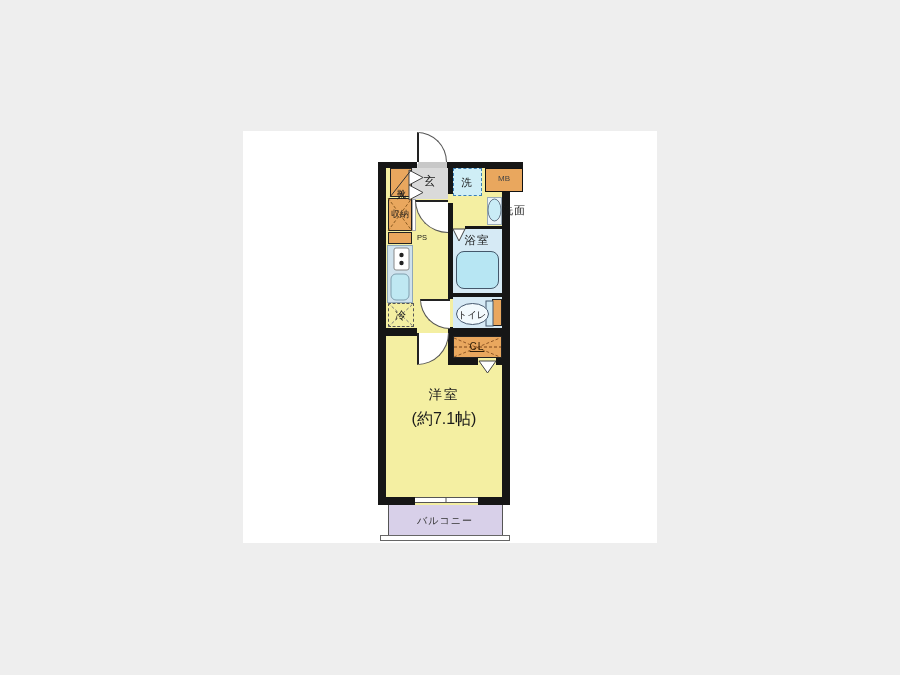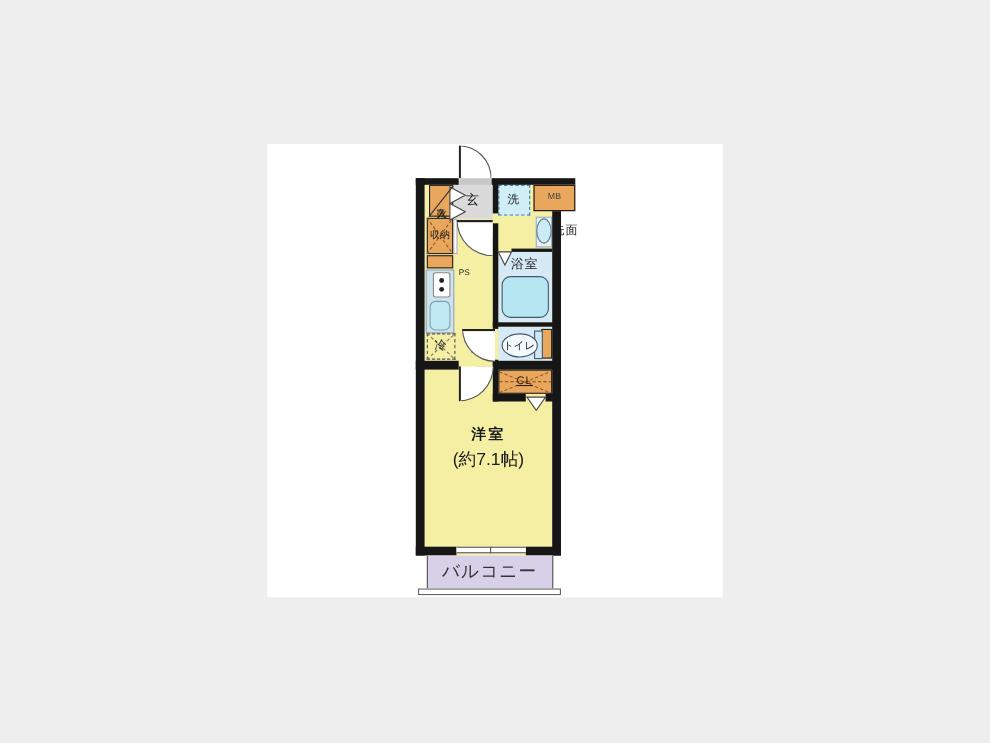--- a/index.html
+++ b/index.html
@@ -129,23 +129,23 @@
     <rect x="148" y="143" width="18" height="26" rx="5" fill="#bfe8f2" stroke="#7f9fae" stroke-width="1"></rect>
 
     <line x1="203" y1="366" x2="203" y2="372" stroke="#555" stroke-width="1"></line>
   </svg>
 
   <span class="lbl" style="left:187px;top:50px;font-size:12px;">玄</span>
   <span class="lbl" style="left:224px;top:51px;font-size:10.5px;">洗</span>
   <span class="lbl" style="left:261px;top:48px;font-size:8px;color:#444;letter-spacing:0;">MB</span>
   <span class="lbl vert" style="left:158px;top:51px;font-size:9px;">靴入</span>
   <span class="lbl" style="left:157px;top:83px;font-size:9px;letter-spacing:0;">収納</span>
-  <span class="lbl" style="left:157px;top:117px;font-size:7.5px;letter-spacing:0;padding-left:44px;">PS</span>
+  <span class="lbl" style="left:157px;top:107px;font-size:7.5px;letter-spacing:0;padding-left:44px;">PS</span>
   <span class="lbl" style="left:227px;top:79px;font-size:11px;margin-left:44px;">洗面</span>
   <span class="lbl" style="left:234px;top:110px;font-size:11.5px;">浴室</span>
   <span class="lbl" style="left:158px;top:184px;font-size:11px;">冷</span>
   <span class="lbl" style="left:229px;top:184px;font-size:9.5px;letter-spacing:0;text-align:right;">トイレ</span>
   <span class="lbl" style="left:234px;top:216px;font-size:10px;color:#2d1e08;text-decoration:underline;">CL</span>
-  <span class="lbl" style="left:201px;top:264px;font-size:13.5px;letter-spacing:2px;font-weight:bold;">洋室</span>
+  <span class="lbl" style="left:201px;top:264px;font-size:13.5px;letter-spacing:2px;">洋室</span>
   <span class="lbl" style="left:201px;top:288px;font-size:16px;letter-spacing:0;">(約7.1帖)</span>
-  <span class="lbl" style="left:202px;top:390px;font-size:16px;color:#333;">バルコニー</span>
+  <span class="lbl" style="left:202px;top:390px;font-size:10px;color:#333;">バルコニー</span>
 
 </div>
 
 </body></html>

